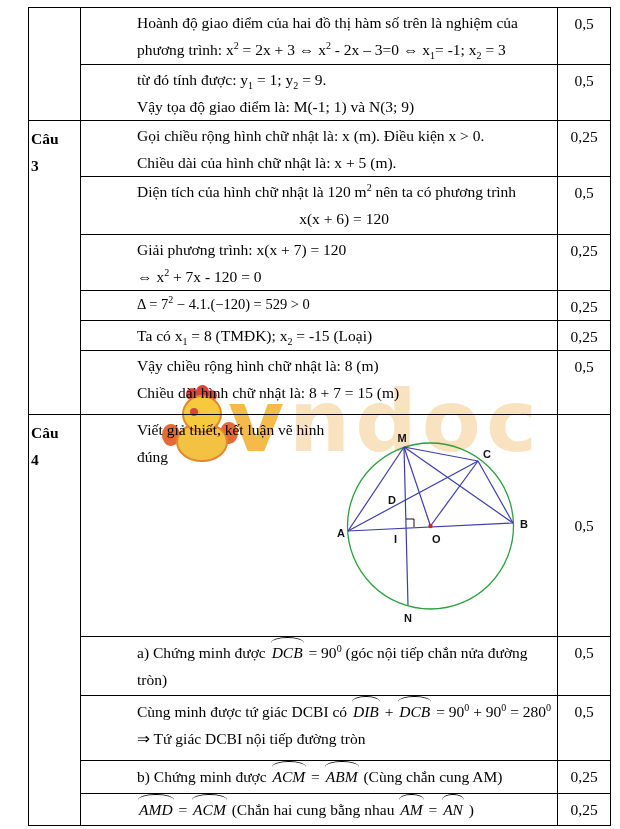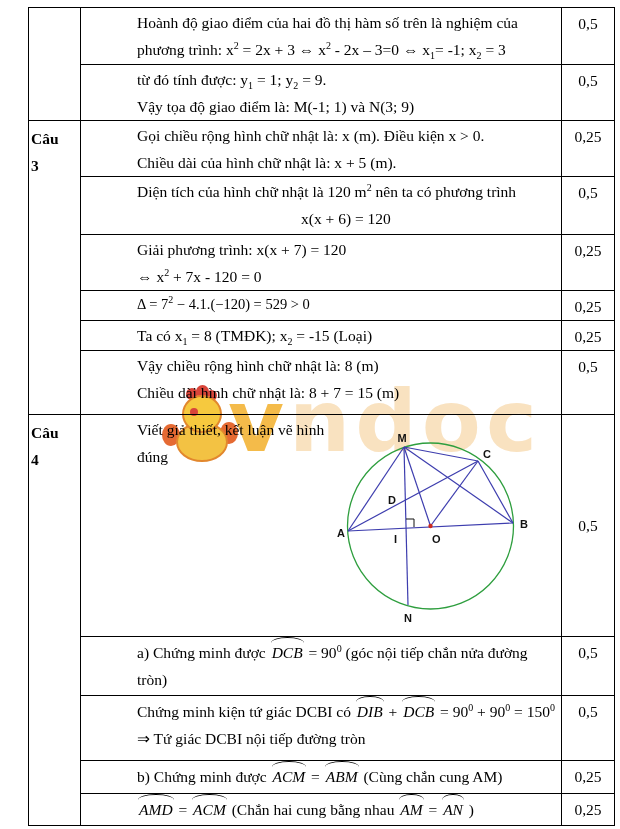--- a/index.html
+++ b/index.html
@@ -181,21 +181,21 @@
     <tr style="height:59px">
       <td>
         <div class="ln"><span>a) Chứng minh được </span><span class="hat">DCB</span><span class="m"> = 90</span><span class="m sup">0</span><span> (góc nội tiếp chắn nửa đường</span></div>
         <div class="ln"><span>tròn)</span></div>
       </td>
       <td class="pts">0,5</td>
     </tr>
 
     <tr style="height:65px">
       <td>
-        <div class="ln"><span>Chứng minh kiện tứ giác DCBI có </span><span class="hat">DIB</span><span class="m"> + </span><span class="hat">DCB</span><span class="m"> = 90</span><span class="m sup">0</span><span class="m"> + 90</span><span class="m sup">0</span><span class="m"> = 150</span><span class="m sup">0</span></div>
+        <div class="ln"><span>Cùng minh được tứ giác DCBI có </span><span class="hat">DIB</span><span class="m"> + </span><span class="hat">DCB</span><span class="m"> = 90</span><span class="m sup">0</span><span class="m"> + 90</span><span class="m sup">0</span><span class="m"> = 280</span><span class="m sup">0</span></div>
         <div class="ln"><span>⇒ Tứ giác DCBI nội tiếp đường tròn</span></div>
       </td>
       <td class="pts">0,5</td>
     </tr>
 
     <tr style="height:33px">
       <td>
         <div class="ln"><span>b) Chứng minh được </span><span class="hat">ACM</span><span class="m"> = </span><span class="hat">ABM</span><span> (Cùng chắn cung AM)</span></div>
       </td>
       <td class="pts">0,25</td>

